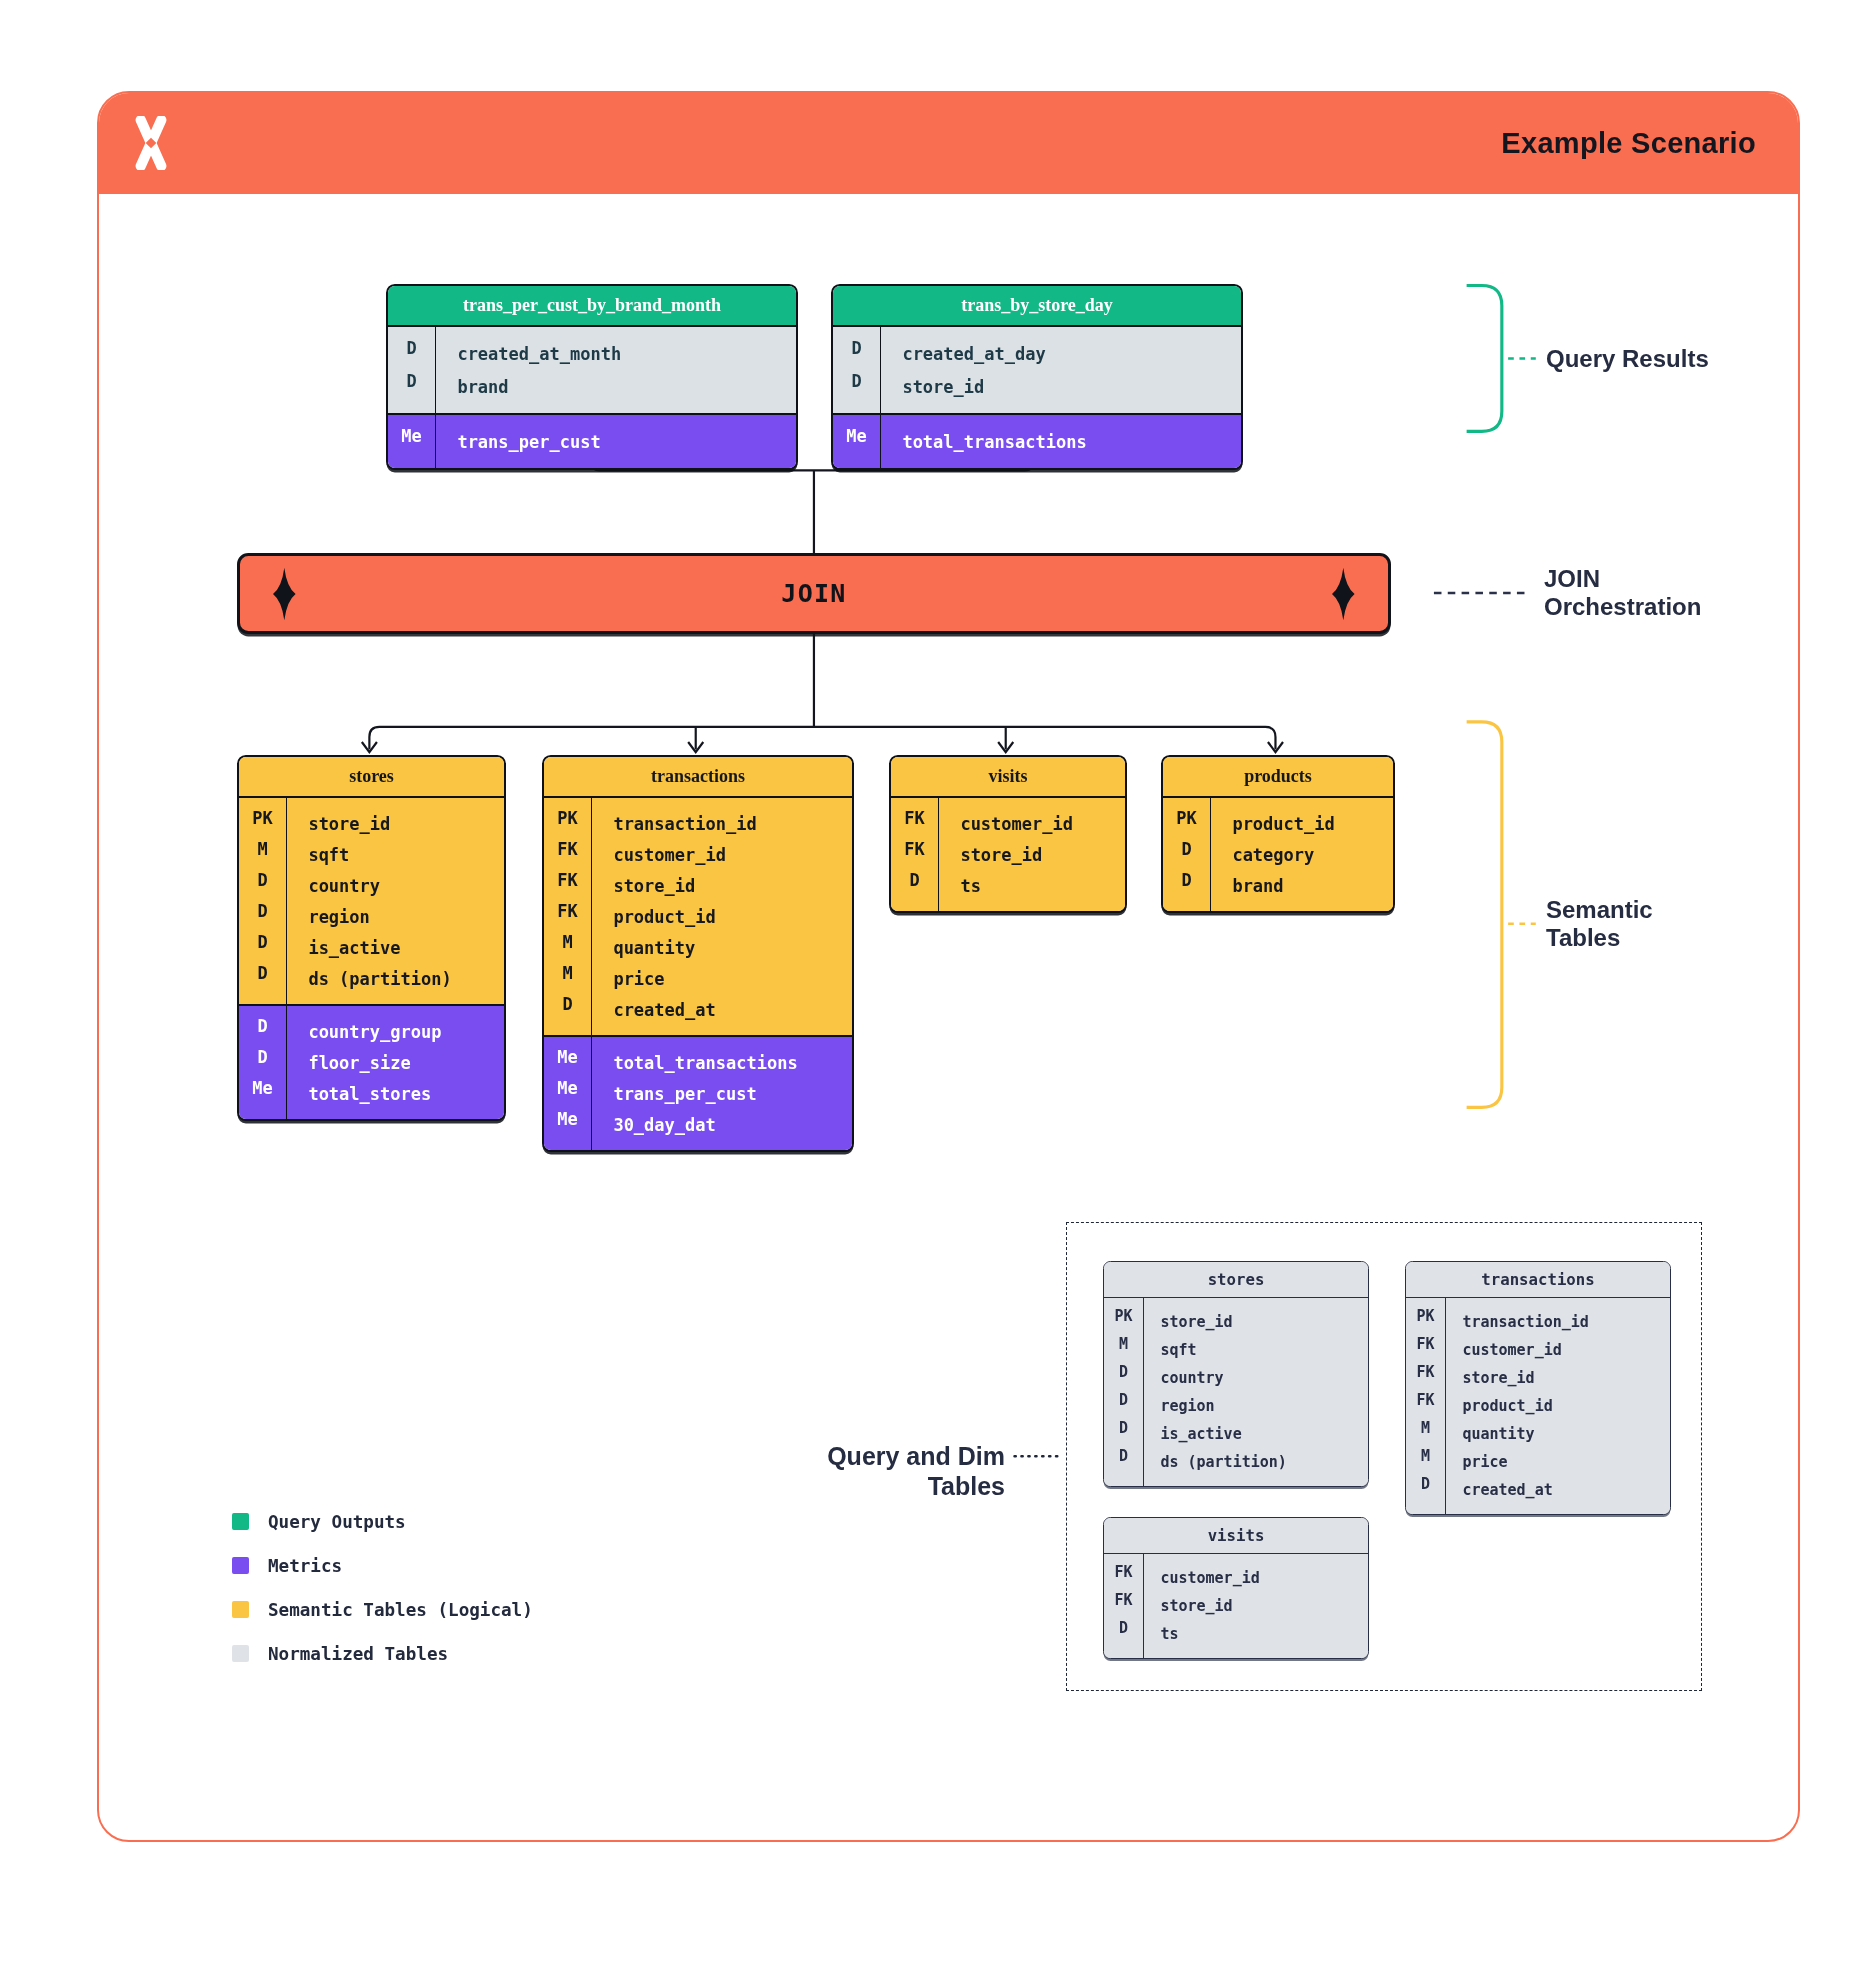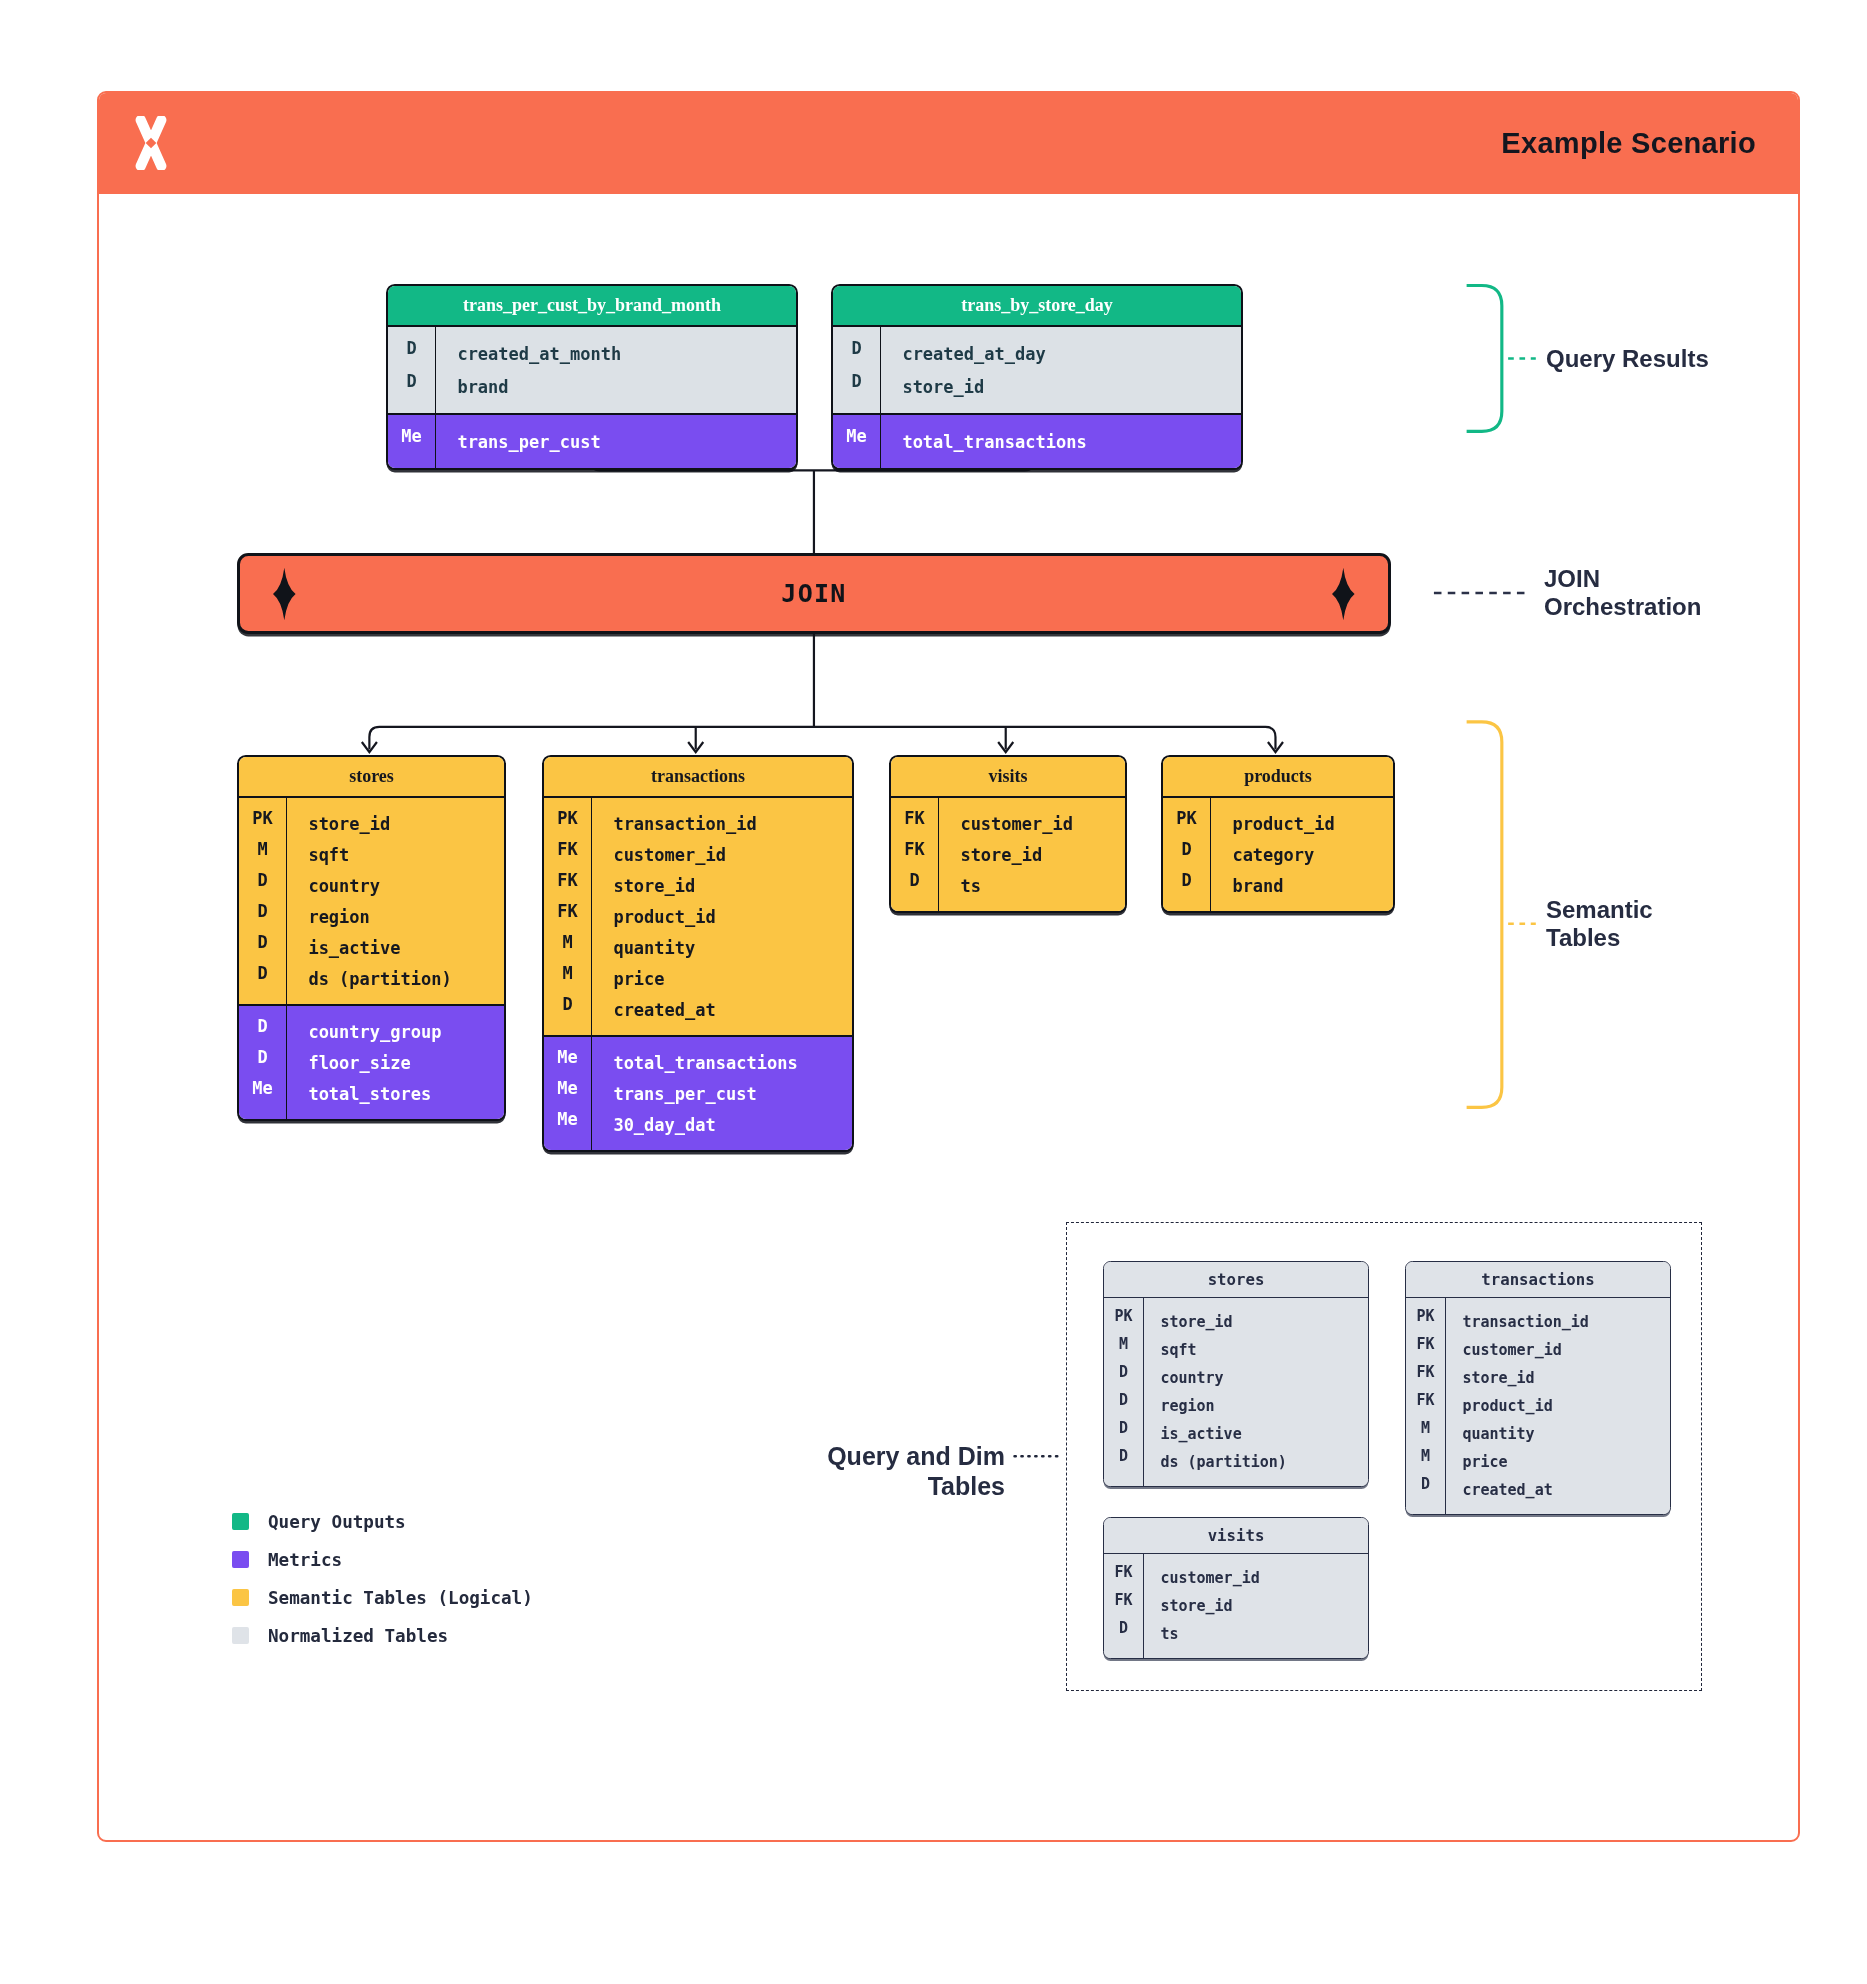--- a/index.html
+++ b/index.html
@@ -2,21 +2,21 @@
 <html style="--c-orange: #f96e50; --c-green: #12b886; --c-purple: #7a4df0; --c-yellow: #fbc544; --c-gray: #dfe3e8; --c-navy: #242a3d;font-size:10px"><head>
 <meta charset="utf-8">
 <style>
   html,body{margin:0;padding:0;background:#ffffff;}
   #page{position:relative;width:1868px;height:1985px;background:#ffffff;overflow:hidden;
         font-family:"DejaVu Sans Mono",monospace;}
   .abs{position:absolute;}
 
   
   #card{position:absolute;left:97px;top:91px;width:1699px;height:1747px;
-        background:#ffffff;border:2.5px solid var(--c-orange,#f96e50);border-radius:9px;overflow:hidden;}
+        background:#ffffff;border:2.5px solid var(--c-orange,#f96e50);border-radius:32px;overflow:hidden;}
   #card-header{position:absolute;left:0;top:0;width:100%;height:101px;background:var(--c-orange,#f96e50);}
   #card-title{position:absolute;right:42px;top:0;height:101px;display:flex;align-items:center;
         font-family:"Liberation Sans",sans-serif;font-weight:700;font-size:29px;color:#14161f;letter-spacing:0.3px;}
   #logo{position:absolute;left:25px;top:22.6px;width:54px;height:54px;}
 
   
   .etable{position:absolute;border:2.5px solid #0e1118;border-radius:8.8px;overflow:hidden;
         font-weight:bold;box-shadow:0 3.1px 0 -0.6px rgba(12,14,22,.85);background:#fff;}
   .et-header{display:flex;align-items:center;justify-content:center;border-bottom:2.5px solid #0e1118;}
   .t-lg .et-header{height:39px;font-size:18px;font-family:Liberation Serif, serif;}
@@ -51,21 +51,21 @@
         font-size:25px;font-weight:bold;color:#101319;letter-spacing:1.3px;}
   .join-diamond{position:absolute;top:50%;transform:translateY(-50%);width:22.6px;height:53px;}
   #join-diamond-left{left:33px;}
   #join-diamond-right{right:33px;}
 
   
   #factdim-box{position:absolute;left:967px;top:1129px;width:636px;height:469px;
         border:1.9px dashed #20263a;box-sizing:border-box;}
 
   
-  #legend{position:absolute;left:133px;top:1418px;display:flex;flex-direction:column;gap:17px;}
+  #legend{position:absolute;left:133px;top:1418px;display:flex;flex-direction:column;gap:23px;}
   .legend-item{display:flex;align-items:center;gap:19px;height:21px;}
   .legend-swatch{width:17px;height:17px;border-radius:1.9px;flex:0 0 auto;}
   .legend-label{font-size:17.6px;font-weight:bold;color:#242a3d;}
 
   
   .anno{position:absolute;font-family:"Liberation Sans",sans-serif;font-weight:700;color:#262c41;
         font-size:24px;line-height:28px;}
   #lbl-query-results{left:1447px;top:252px;}
   #lbl-join{left:1445px;top:472px;}
   #lbl-semantic{left:1447px;top:803px;}

